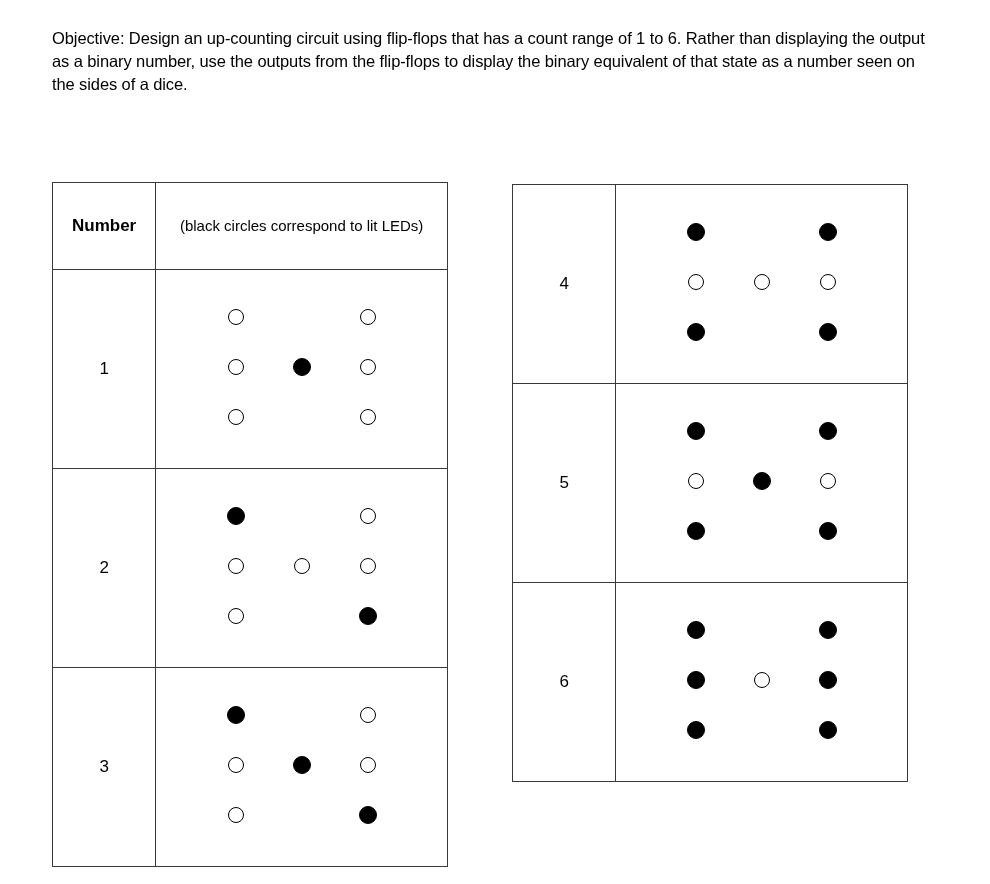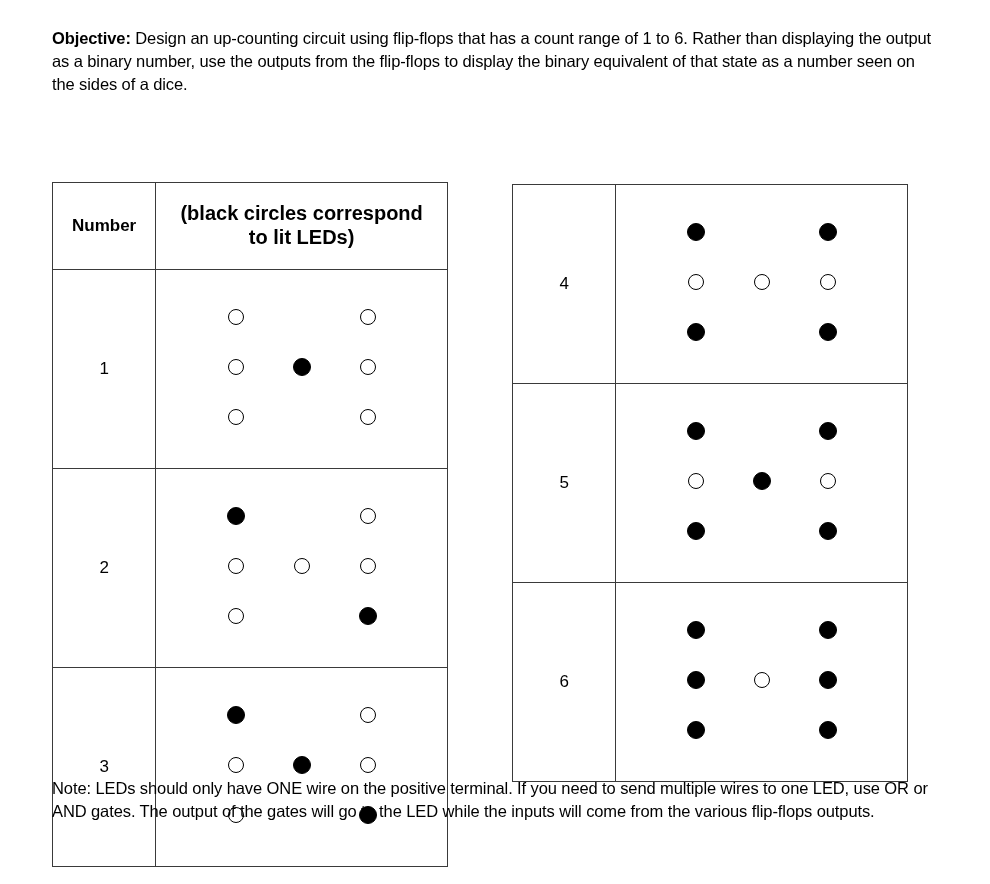--- a/index.html
+++ b/index.html
@@ -24,21 +24,21 @@
   }
 
   
   .para {
     position: absolute;
     font-size: 16.5px;
     line-height: 1.42;
     letter-spacing: -0.1px;
     color: #000;
   }
-  .para b { font-weight: bold; }
+  .para b { font-weight: normal; }
 
   #objective-para { left: 52px; top: 10px; width: 880px; }
   #specifications-para { left: 52px; top: 111px; width: 890px; }
   #note-para { left: 52px; top: 760px; width: 880px; }
 
   
   .led-table {
     position: absolute;
     border-collapse: collapse;
     table-layout: fixed;
@@ -57,22 +57,22 @@
 
   .col-number  { width: 103px; }
   .col-pattern { width: 291px; }
 
   .hdr-number {
     font-size: 17px;
     font-weight: bold;
     height: 54px;
   }
   .hdr-caption {
-    font-size: 20px;
-    font-weight: bold;
+    font-size: 15px;
+    font-weight: normal;
     line-height: 1.18;
     height: 54px;
     padding: 2px 18px 3px 18px;
   }
 
   .num-cell {
     font-size: 17px;
     font-weight: normal;
   }
 
@@ -236,17 +236,14 @@
               <div class="led on"></div>
               <div class="led on"></div>
               <div class="led blank"></div>
               <div class="led on"></div>
             </div>
           </td>
         </tr>
       </tbody>
   </table>
 
-  <p class="para" id="note-para">
-    <span>Note: LEDs should only have ONE wire on the positive terminal.  If you need to send multiple wires to one LED, use OR or AND gates.  The output of the gates will go to the LED while the inputs will come from the various flip-flops outputs.</span>
-  </p>
 
 </div>
 
 </body></html>

